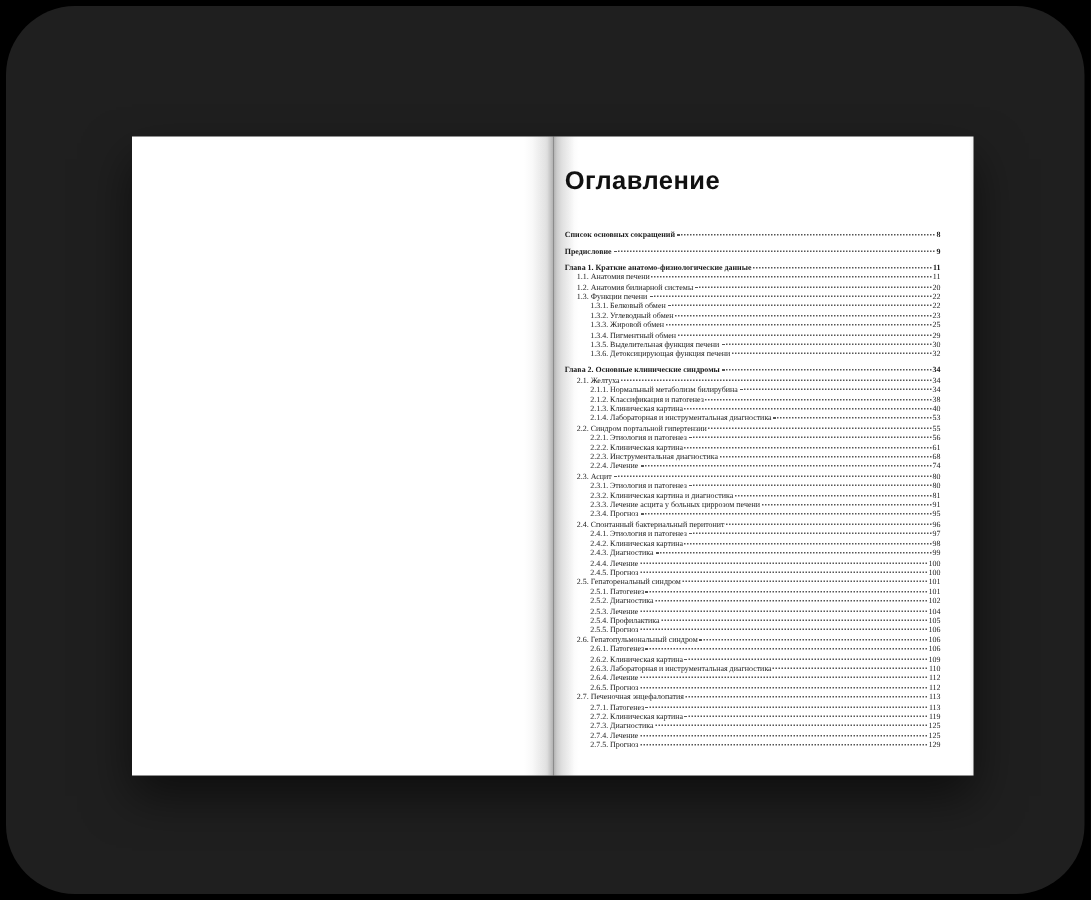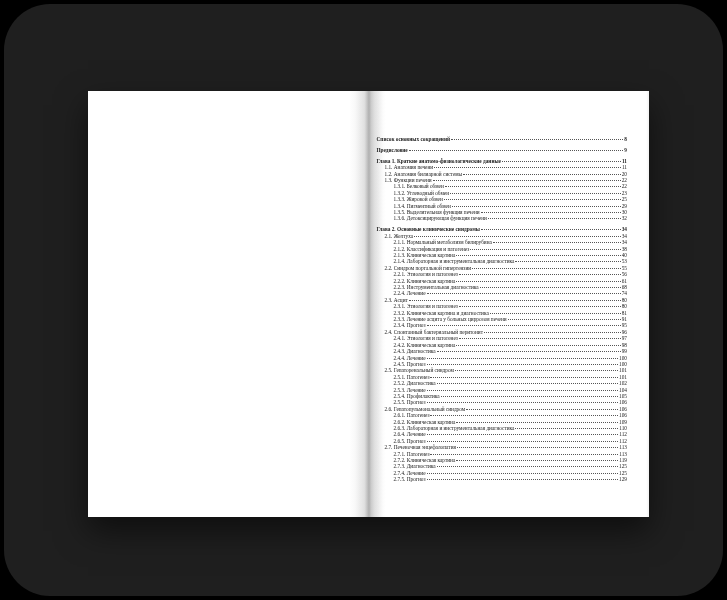--- a/index.html
+++ b/index.html
@@ -28,20 +28,21 @@
   .pg{white-space:nowrap;}
 </style>
 </head>
 <body>
 
 <div class="canvas">
   <div class="frame">
     <div class="book">
       <div class="page left"></div>
       <div class="page right">
+        <h1 class="title">Оглавление</h1>
         <div class="toc" id="toc">
             <div class="row lvl0">
     <span class="t">Список основных сокращений</span>
     <span class="leader"></span>
     <span class="pg">8</span>
   </div>
             <div class="row lvl0">
     <span class="t">Предисловие</span>
     <span class="leader"></span>
     <span class="pg">9</span>

